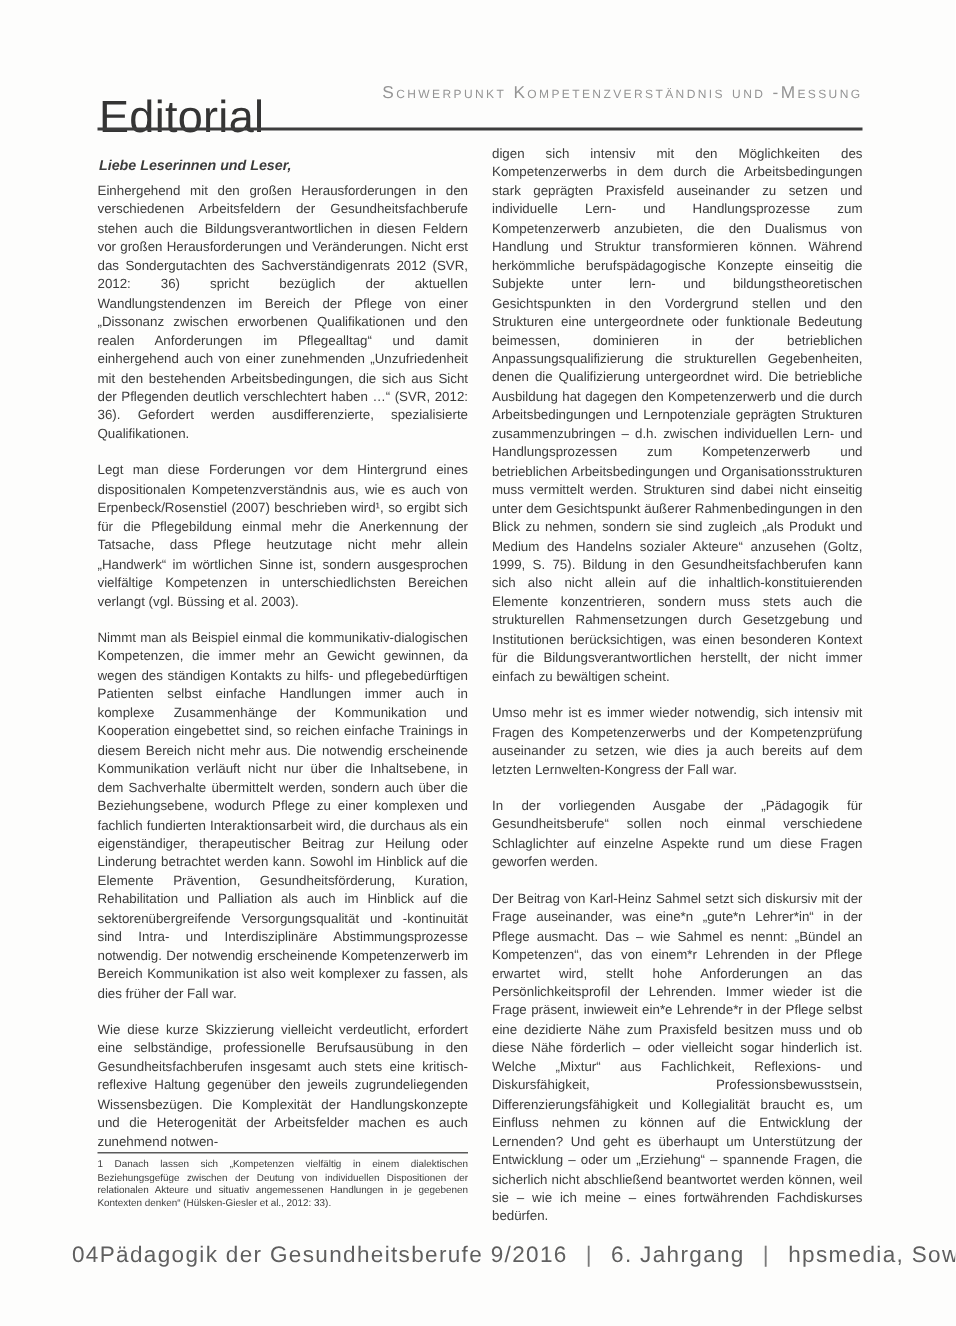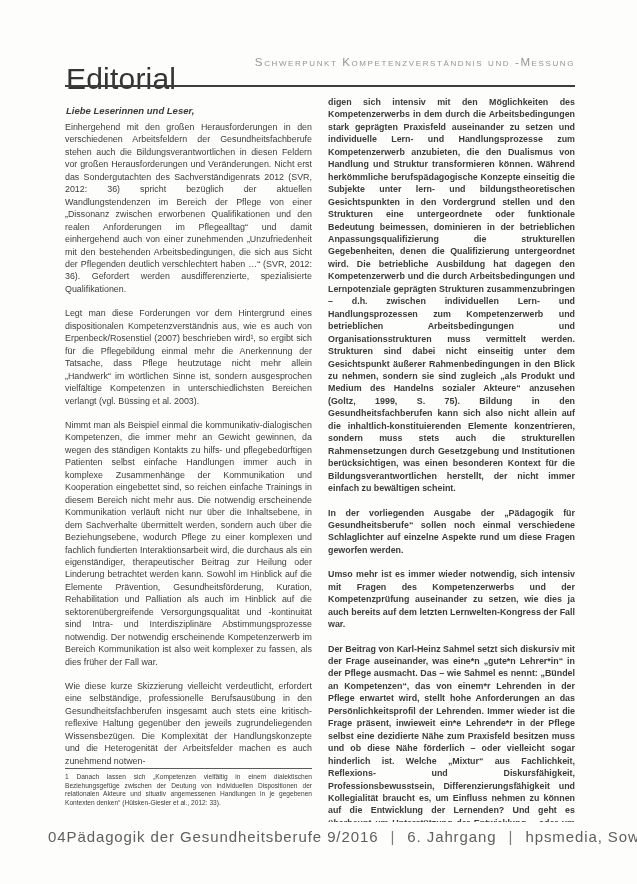--- a/index.html
+++ b/index.html
@@ -52,21 +52,21 @@
     position: absolute;
     width: 247px;
     font-size: 8.9px;
     line-height: 12.45px;
     text-align: justify;
     hyphens: auto;
     overflow: hidden;
   }
   .col p { margin: 0 0 12px 0; }
   .col-left  { top: 121px; left: 65px;  height: 648px; }
-  .col-right { top: 96px;  left: 328px; height: 726px; font-weight: bold; }
+  .col-right { top: 96px;  left: 328px; height: 726px; }
   .footnote-block {
     position: absolute;
     top: 768px;
     left: 65px;
     width: 247px;
   }
   .footnote-sep {
     width: 247px;
     height: 1px;
     background: #5a5a5a;
@@ -109,22 +109,22 @@
 
   <div class="col col-left">
     <p>Einhergehend mit den großen Herausforderungen in den verschiedenen Arbeitsfeldern der Gesundheitsfachberufe stehen auch die Bildungsverantwortlichen in diesen Feldern vor großen Herausforderungen und Veränderungen. Nicht erst das Sondergutachten des Sachverständigenrats 2012 (SVR, 2012: 36) spricht bezüglich der aktuellen Wandlungstendenzen im Bereich der Pflege von einer „Dissonanz zwischen erworbenen Qualifikationen und den realen Anforderungen im Pflegealltag“ und damit einhergehend auch von einer zunehmenden „Unzufriedenheit mit den bestehenden Arbeitsbedingungen, die sich aus Sicht der Pflegenden deutlich verschlechtert haben …“ (SVR, 2012: 36). Gefordert werden ausdifferenzierte, spezialisierte Qualifikationen.</p>
     <p>Legt man diese Forderungen vor dem Hintergrund eines dispositionalen Kompetenzverständnis aus, wie es auch von Erpenbeck/Rosenstiel (2007) beschrieben wird¹, so ergibt sich für die Pflegebildung einmal mehr die Anerkennung der Tatsache, dass Pflege heutzutage nicht mehr allein „Handwerk“ im wörtlichen Sinne ist, sondern ausgesprochen vielfältige Kompetenzen in unterschiedlichsten Bereichen verlangt (vgl. Büssing et al. 2003).</p>
     <p>Nimmt man als Beispiel einmal die kommunikativ-dialogischen Kompetenzen, die immer mehr an Gewicht gewinnen, da wegen des ständigen Kontakts zu hilfs- und pflegebedürftigen Patienten selbst einfache Handlungen immer auch in komplexe Zusammenhänge der Kommunikation und Kooperation eingebettet sind, so reichen einfache Trainings in diesem Bereich nicht mehr aus. Die notwendig erscheinende Kommunikation verläuft nicht nur über die Inhaltsebene, in dem Sachverhalte übermittelt werden, sondern auch über die Beziehungsebene, wodurch Pflege zu einer komplexen und fachlich fundierten Interaktionsarbeit wird, die durchaus als ein eigenständiger, therapeutischer Beitrag zur Heilung oder Linderung betrachtet werden kann. Sowohl im Hinblick auf die Elemente Prävention, Gesundheitsförderung, Kuration, Rehabilitation und Palliation als auch im Hinblick auf die sektorenübergreifende Versorgungsqualität und -kontinuität sind Intra- und Interdisziplinäre Abstimmungsprozesse notwendig. Der notwendig erscheinende Kompetenzerwerb im Bereich Kommunikation ist also weit komplexer zu fassen, als dies früher der Fall war.</p>
     <p>Wie diese kurze Skizzierung vielleicht verdeutlicht, erfordert eine selbständige, professionelle Berufsausübung in den Gesundheitsfachberufen insgesamt auch stets eine kritisch-reflexive Haltung gegenüber den jeweils zugrundeliegenden Wissensbezügen. Die Komplexität der Handlungskonzepte und die Heterogenität der Arbeitsfelder machen es auch zunehmend notwen-</p>
   </div>
 
   <div class="col col-right">
     <p>digen sich intensiv mit den Möglichkeiten des Kompetenzerwerbs in dem durch die Arbeitsbedingungen stark geprägten Praxisfeld auseinander zu setzen und individuelle Lern- und Handlungsprozesse zum Kompetenzerwerb anzubieten, die den Dualismus von Handlung und Struktur transformieren können. Während herkömmliche berufspädagogische Konzepte einseitig die Subjekte unter lern- und bildungstheoretischen Gesichtspunkten in den Vordergrund stellen und den Strukturen eine untergeordnete oder funktionale Bedeutung beimessen, dominieren in der betrieblichen Anpassungsqualifizierung die strukturellen Gegebenheiten, denen die Qualifizierung untergeordnet wird. Die betriebliche Ausbildung hat dagegen den Kompetenzerwerb und die durch Arbeitsbedingungen und Lernpotenziale geprägten Strukturen zusammenzubringen – d.h. zwischen individuellen Lern- und Handlungsprozessen zum Kompetenzerwerb und betrieblichen Arbeitsbedingungen und Organisationsstrukturen muss vermittelt werden. Strukturen sind dabei nicht einseitig unter dem Gesichtspunkt äußerer Rahmenbedingungen in den Blick zu nehmen, sondern sie sind zugleich „als Produkt und Medium des Handelns sozialer Akteure“ anzusehen (Goltz, 1999, S. 75). Bildung in den Gesundheitsfachberufen kann sich also nicht allein auf die inhaltlich-konstituierenden Elemente konzentrieren, sondern muss stets auch die strukturellen Rahmensetzungen durch Gesetzgebung und Institutionen berücksichtigen, was einen besonderen Kontext für die Bildungsverantwortlichen herstellt, der nicht immer einfach zu bewältigen scheint.</p>
+    <p>Umso mehr ist es immer wieder notwendig, sich intensiv mit Fragen des Kompetenzerwerbs und der Kompetenzprüfung auseinander zu setzen, wie dies ja auch bereits auf dem letzten Lernwelten-Kongress der Fall war.</p>
     <p>In der vorliegenden Ausgabe der „Pädagogik für Gesundheitsberufe“ sollen noch einmal verschiedene Schlaglichter auf einzelne Aspekte rund um diese Fragen geworfen werden.</p>
-    <p>Umso mehr ist es immer wieder notwendig, sich intensiv mit Fragen des Kompetenzerwerbs und der Kompetenzprüfung auseinander zu setzen, wie dies ja auch bereits auf dem letzten Lernwelten-Kongress der Fall war.</p>
     <p>Der Beitrag von Karl-Heinz Sahmel setzt sich diskursiv mit der Frage auseinander, was eine*n „gute*n Lehrer*in“ in der Pflege ausmacht. Das – wie Sahmel es nennt: „Bündel an Kompetenzen“, das von einem*r Lehrenden in der Pflege erwartet wird, stellt hohe Anforderungen an das Persönlichkeitsprofil der Lehrenden. Immer wieder ist die Frage präsent, inwieweit ein*e Lehrende*r in der Pflege selbst eine dezidierte Nähe zum Praxisfeld besitzen muss und ob diese Nähe förderlich – oder vielleicht sogar hinderlich ist. Welche „Mixtur“ aus Fachlichkeit, Reflexions- und Diskursfähigkeit, Professionsbewusstsein, Differenzierungsfähigkeit und Kollegialität braucht es, um Einfluss nehmen zu können auf die Entwicklung der Lernenden? Und geht es überhaupt um Unterstützung der Entwicklung – oder um „Erziehung“ – spannende Fragen, die sicherlich nicht abschließend beantwortet werden können, weil sie – wie ich meine – eines fortwährenden Fachdiskurses bedürfen.</p>
   </div>
 
   <div class="footnote-block">
     <div class="footnote-sep"></div>
     <p class="footnote">1 Danach lassen sich „Kompetenzen vielfältig in einem dialektischen Beziehungsgefüge zwischen der Deutung von individuellen Dispositionen der relationalen Akteure und situativ angemessenen Handlungen in je gegebenen Kontexten denken“ (Hülsken-Giesler et al., 2012: 33).</p>
   </div>
 
   <div class="page-footer">
     <span>04</span>

